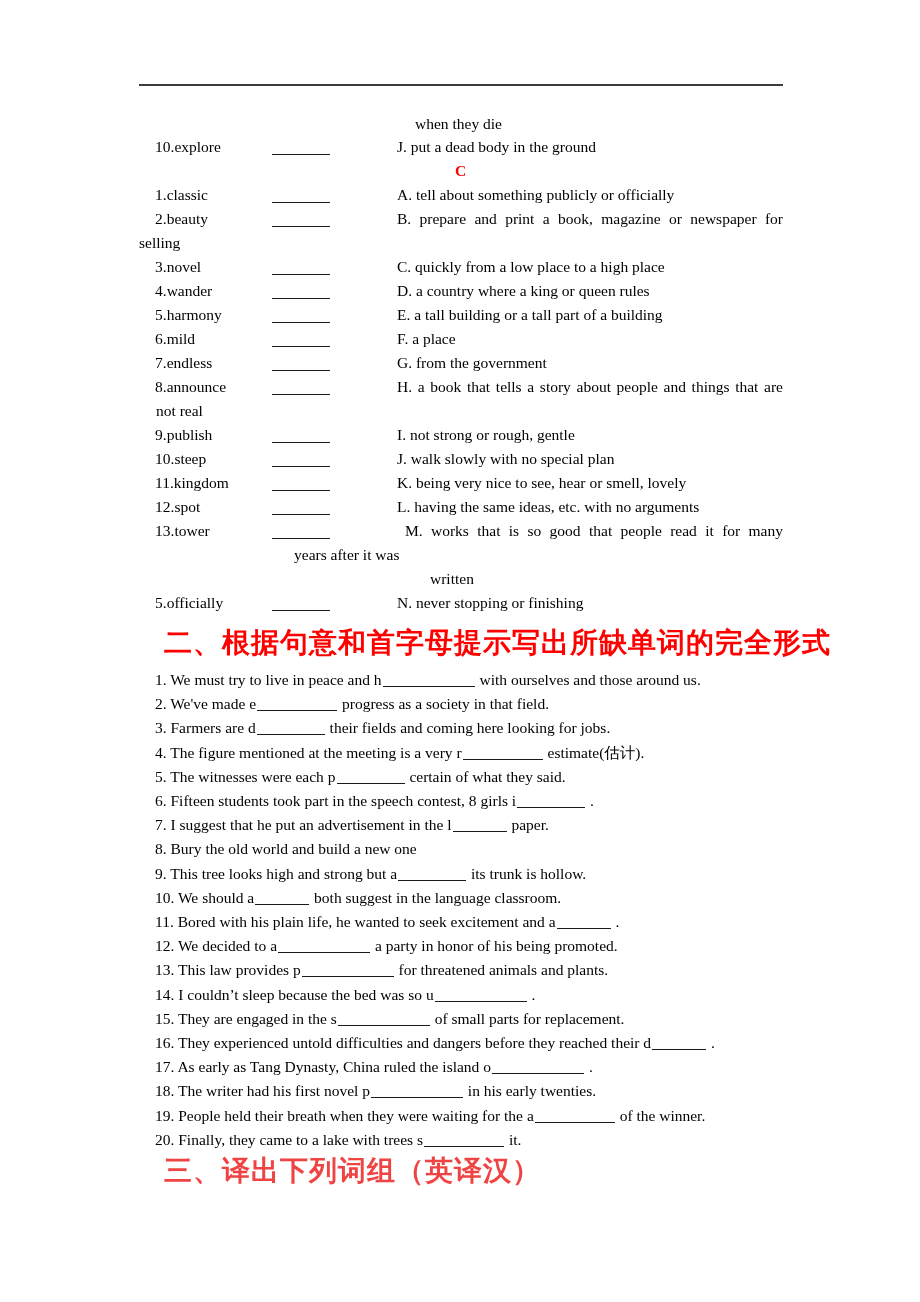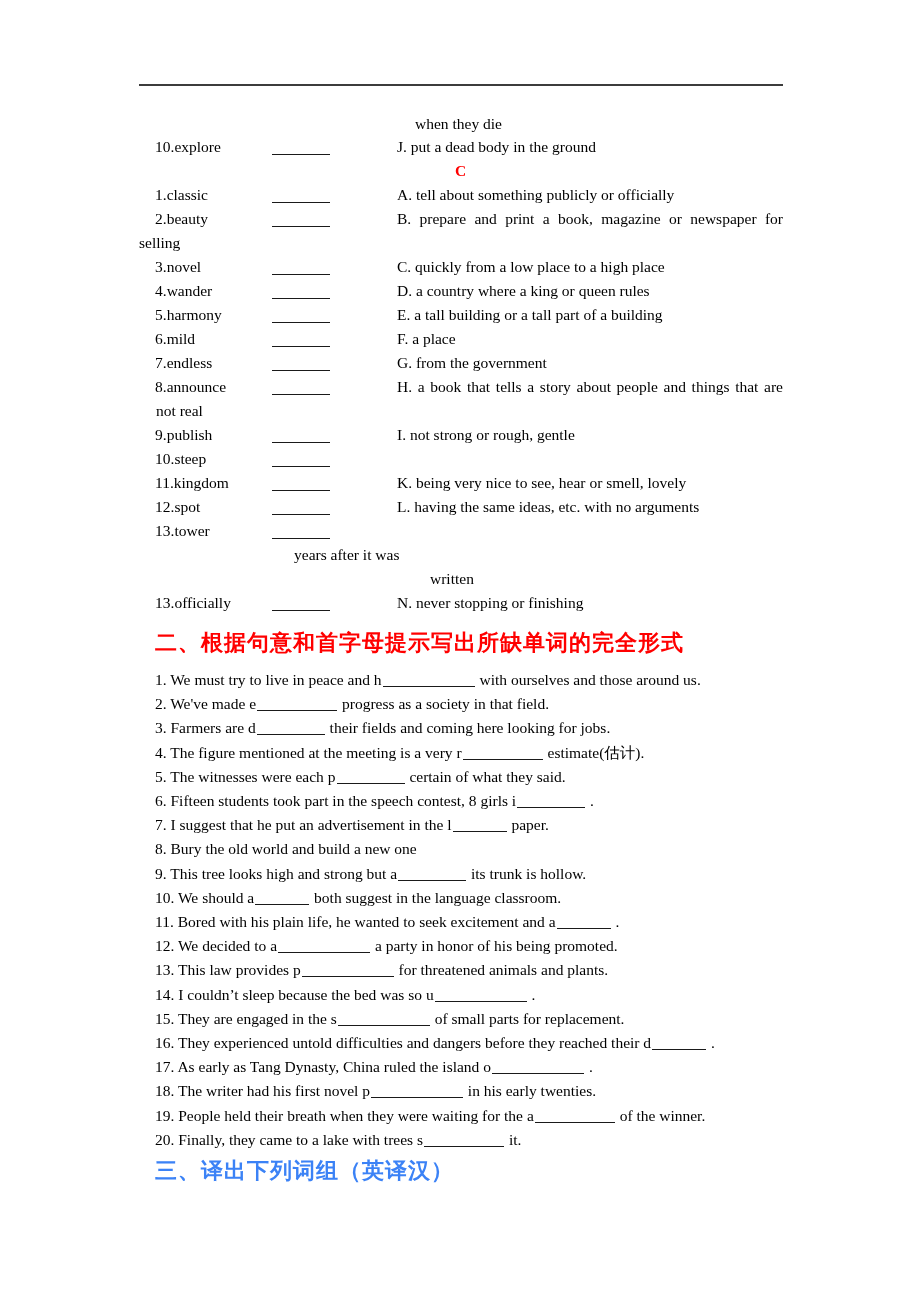--- a/index.html
+++ b/index.html
@@ -98,23 +98,23 @@
   .red-marker {
     position: absolute;
     font-size: 15.5px;
     font-weight: bold;
     line-height: 18px;
   }
 
   
   .section-heading {
     position: absolute;
-    left: 16px;
+    left: 25px;
     font-family: "DejaVu Sans", "Liberation Sans", sans-serif;
-    font-size: 22px;
+    font-size: 28px;
     font-weight: bold;
     line-height: 26px;
     letter-spacing: 1px;
     white-space: nowrap;
   }
 
   
   .sentence {
     position: absolute;
     left: 16px;
@@ -196,39 +196,41 @@
       </div>
       <div class="cont-margin" style="top: 402px; margin-left: 17px;">not real</div>
       <div class="match-row" style="top: 426px;">
         <span class="match-term">9.publish</span>
         <span class="match-blank"></span>
         <span class="match-def">I. not strong or rough, gentle</span>
       </div>
       <div class="match-row" style="top: 450px;">
         <span class="match-term">10.steep</span>
         <span class="match-blank"></span>
+        <span class="match-def">J. walk slowly with no special plan</span>
       </div>
       <div class="match-row" style="top: 474px;">
         <span class="match-term">11.kingdom</span>
         <span class="match-blank"></span>
         <span class="match-def">K. being very nice to see, hear or smell, lovely</span>
       </div>
       <div class="match-row" style="top: 498px;">
         <span class="match-term">12.spot</span>
         <span class="match-blank"></span>
         <span class="match-def">L. having the same ideas, etc. with no arguments</span>
       </div>
       <div class="match-row" style="top: 522px;">
         <span class="match-term">13.tower</span>
         <span class="match-blank"></span>
+        <span class="match-def justify indent">M. works that is so good that people read it for many</span>
       </div>
       <div class="cont-inset" style="left: 155px; top: 546px;">years after it was</div>
       <div class="cont-inset" style="left: 291px; top: 570px;">written</div>
       <div class="match-row" style="top: 594px;">
-        <span class="match-term">13.officially</span>
+        <span class="match-term">5.officially</span>
         <span class="match-blank"></span>
         <span class="match-def">N. never stopping or finishing</span>
       </div>
     </div>
 
   <div class="section-heading" id="heading-two" style="top: 630px; color: rgb(255, 0, 0);">二、根据句意和首字母提示写出所缺单词的完全形式</div>
 
   <div id="section-two-items">
       <div class="sentence" style="top: 671px;"><span>1. </span><span>We must try to live in peace and h</span><span class="gap g-xl"></span><span> with ourselves and those around us.</span></div>
       <div class="sentence" style="top: 695px;"><span>2. </span><span>We've made e</span><span class="gap g-l"></span><span> progress as a society in that field.</span></div>
@@ -245,15 +247,15 @@
       <div class="sentence" style="top: 961px;"><span>13. </span><span>This law provides p</span><span class="gap g-xl"></span><span> for threatened animals and plants.</span></div>
       <div class="sentence" style="top: 986px;"><span>14. </span><span>I couldn’t sleep because the bed was so u</span><span class="gap g-xl"></span><span> .</span></div>
       <div class="sentence" style="top: 1010px;"><span>15. </span><span>They are engaged in the s</span><span class="gap g-xl"></span><span> of small parts for replacement.</span></div>
       <div class="sentence" style="top: 1034px;"><span>16. </span><span>They experienced untold difficulties and dangers before they reached their d</span><span class="gap g-s"></span><span> .</span></div>
       <div class="sentence" style="top: 1058px;"><span>17. </span><span>As early as Tang Dynasty, China ruled the island o</span><span class="gap g-xl"></span><span> .</span></div>
       <div class="sentence" style="top: 1082px;"><span>18. </span><span>The writer had his first novel p</span><span class="gap g-xl"></span><span> in his early twenties.</span></div>
       <div class="sentence" style="top: 1107px;"><span>19. </span><span>People held their breath when they were waiting for the a</span><span class="gap g-l"></span><span> of the winner.</span></div>
       <div class="sentence" style="top: 1131px;"><span>20. </span><span>Finally, they came to a lake with trees s</span><span class="gap g-l"></span><span> it.</span></div>
     </div>
 
-  <div class="section-heading" id="heading-three" style="top: 1158px; color: #3b82f6;">三、译出下列词组（英译汉）</div>
+  <div class="section-heading" id="heading-three" style="top: 1158px; color: #ef4444;">三、译出下列词组（英译汉）</div>
 
 </div>
 
 </body></html>

